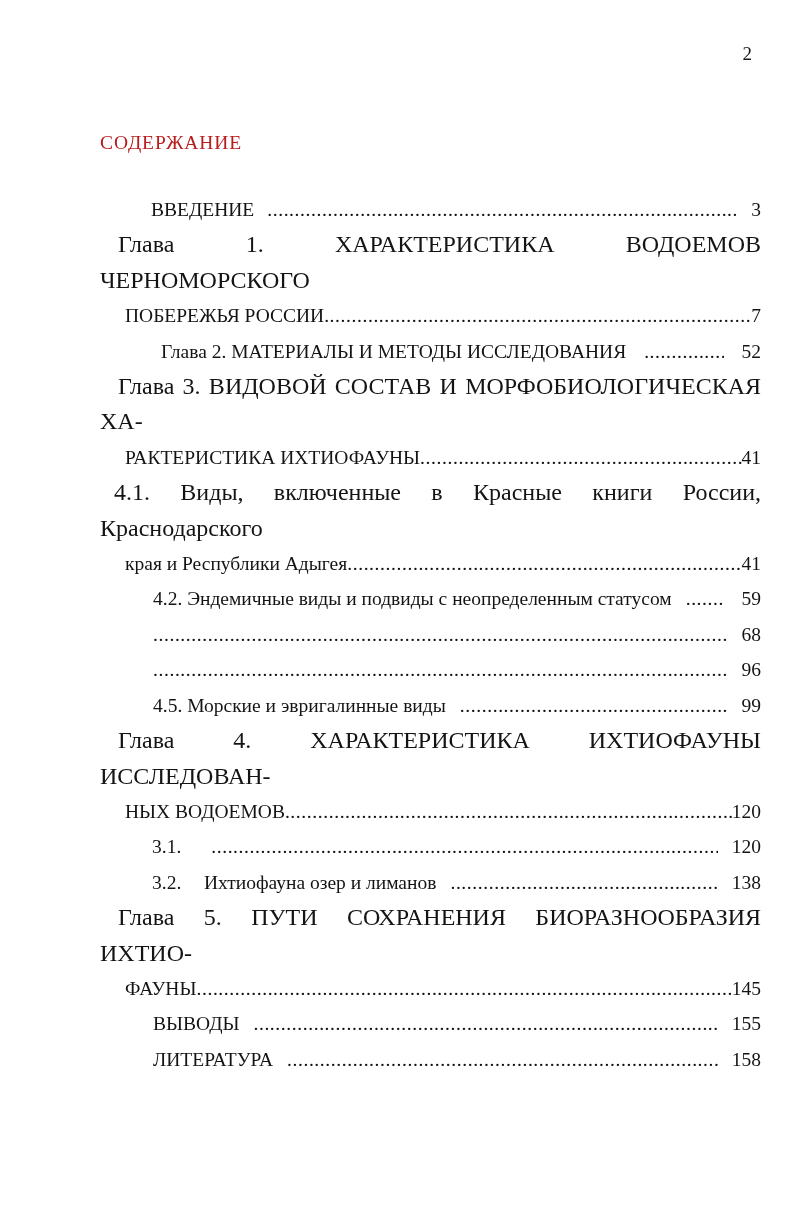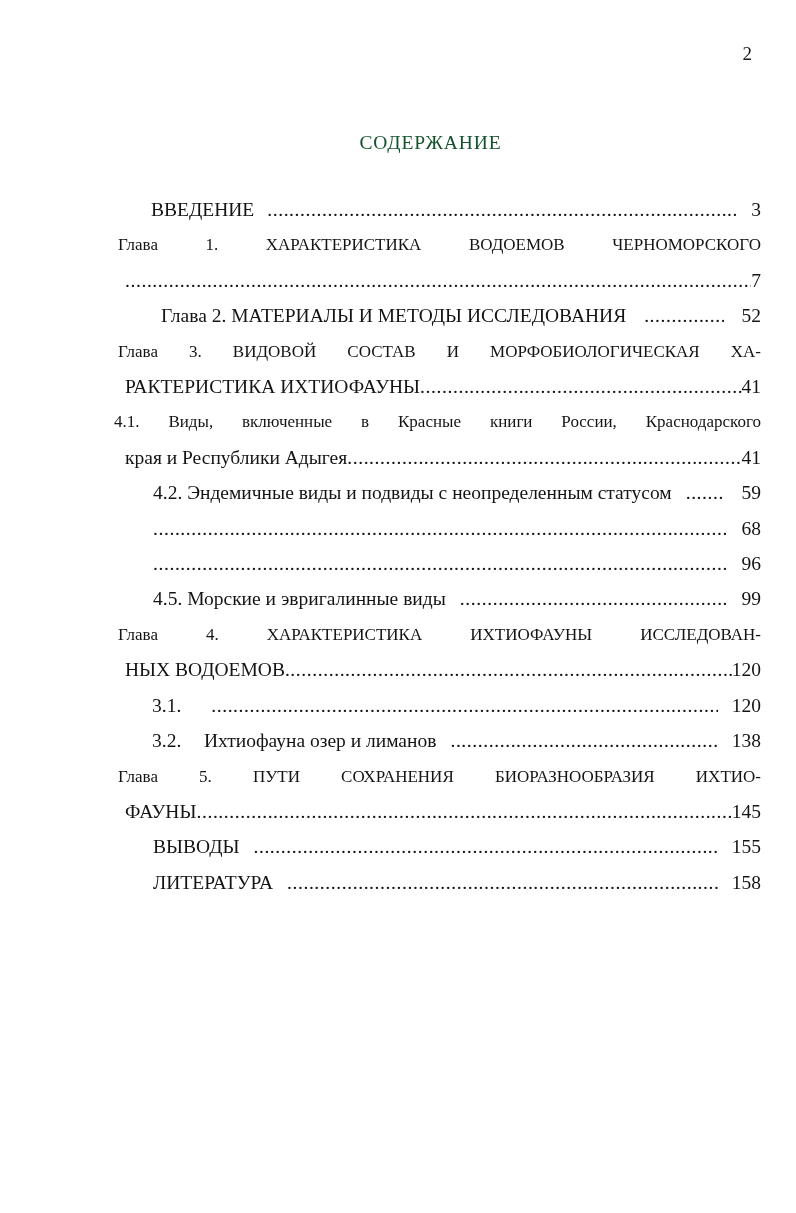--- a/index.html
+++ b/index.html
@@ -29,25 +29,24 @@
 
   
   .toc-block {
     position: absolute;
     left: 100px;
     top: 132px;
     width: 661px;
   }
 
   .toc-title {
-    text-align: center;
     font-size: 19.5px;
     letter-spacing: 0.9px;
     margin: 0 0 38px 0;
-    color: #14532d;
+    color: #b91c1c;
   }
 
   .ind-chapter  { text-indent: 18px; }
   .ind-section  { text-indent: 14px; }
   .ind-plain    { text-indent: 13px; }
   .ind-sub      { text-indent: 14px; }
 
   
   .row {
     display: flex;
@@ -70,21 +69,21 @@
 
   .row.ind-chapter { padding-left: 18px; }
   .row.ind-section { padding-left: 14px; }
   .row.ind-plain   { padding-left: 13px; }
   .row.ind-sub     { padding-left: 13px; }
 
   
   .wrap-first {
     text-align: justify;
     text-align-last: justify;
-    font-size: 17px;
+    font-size: 24px;
     line-height: 35.4px;
     color: #141414;
   }
   .wrap-first.ind-chapter { text-indent: 18px; }
   .wrap-first.ind-section { text-indent: 14px; }
 
   .tab-gap { display: inline-block; width: 34px; }
 </style>
 </head>
 <body>
@@ -99,20 +98,21 @@
 
     <div id="toc-list">
         <div class="row ind-plain">
           <span class="label">ВВЕДЕНИЕ</span>
           <span class="dots">........................................................................................................................................................................................................</span>
           <span class="pageno">3</span>
         </div>
         <div>
           <div class="wrap-first ind-chapter">Глава 1. ХАРАКТЕРИСТИКА ВОДОЕМОВ ЧЕРНОМОРСКОГО</div>
           <div class="row">
+            <span class="label">ПОБЕРЕЖЬЯ РОССИИ</span>
             <span class="dots">........................................................................................................................................................................................................</span>
             <span class="pageno">7</span>
           </div>
         </div>
         <div class="row ind-chapter">
           <span class="label">Глава 2. МАТЕРИАЛЫ И МЕТОДЫ ИССЛЕДОВАНИЯ</span>
           <span class="dots">........................................................................................................................................................................................................</span>
           <span class="pageno">52</span>
         </div>
         <div>

